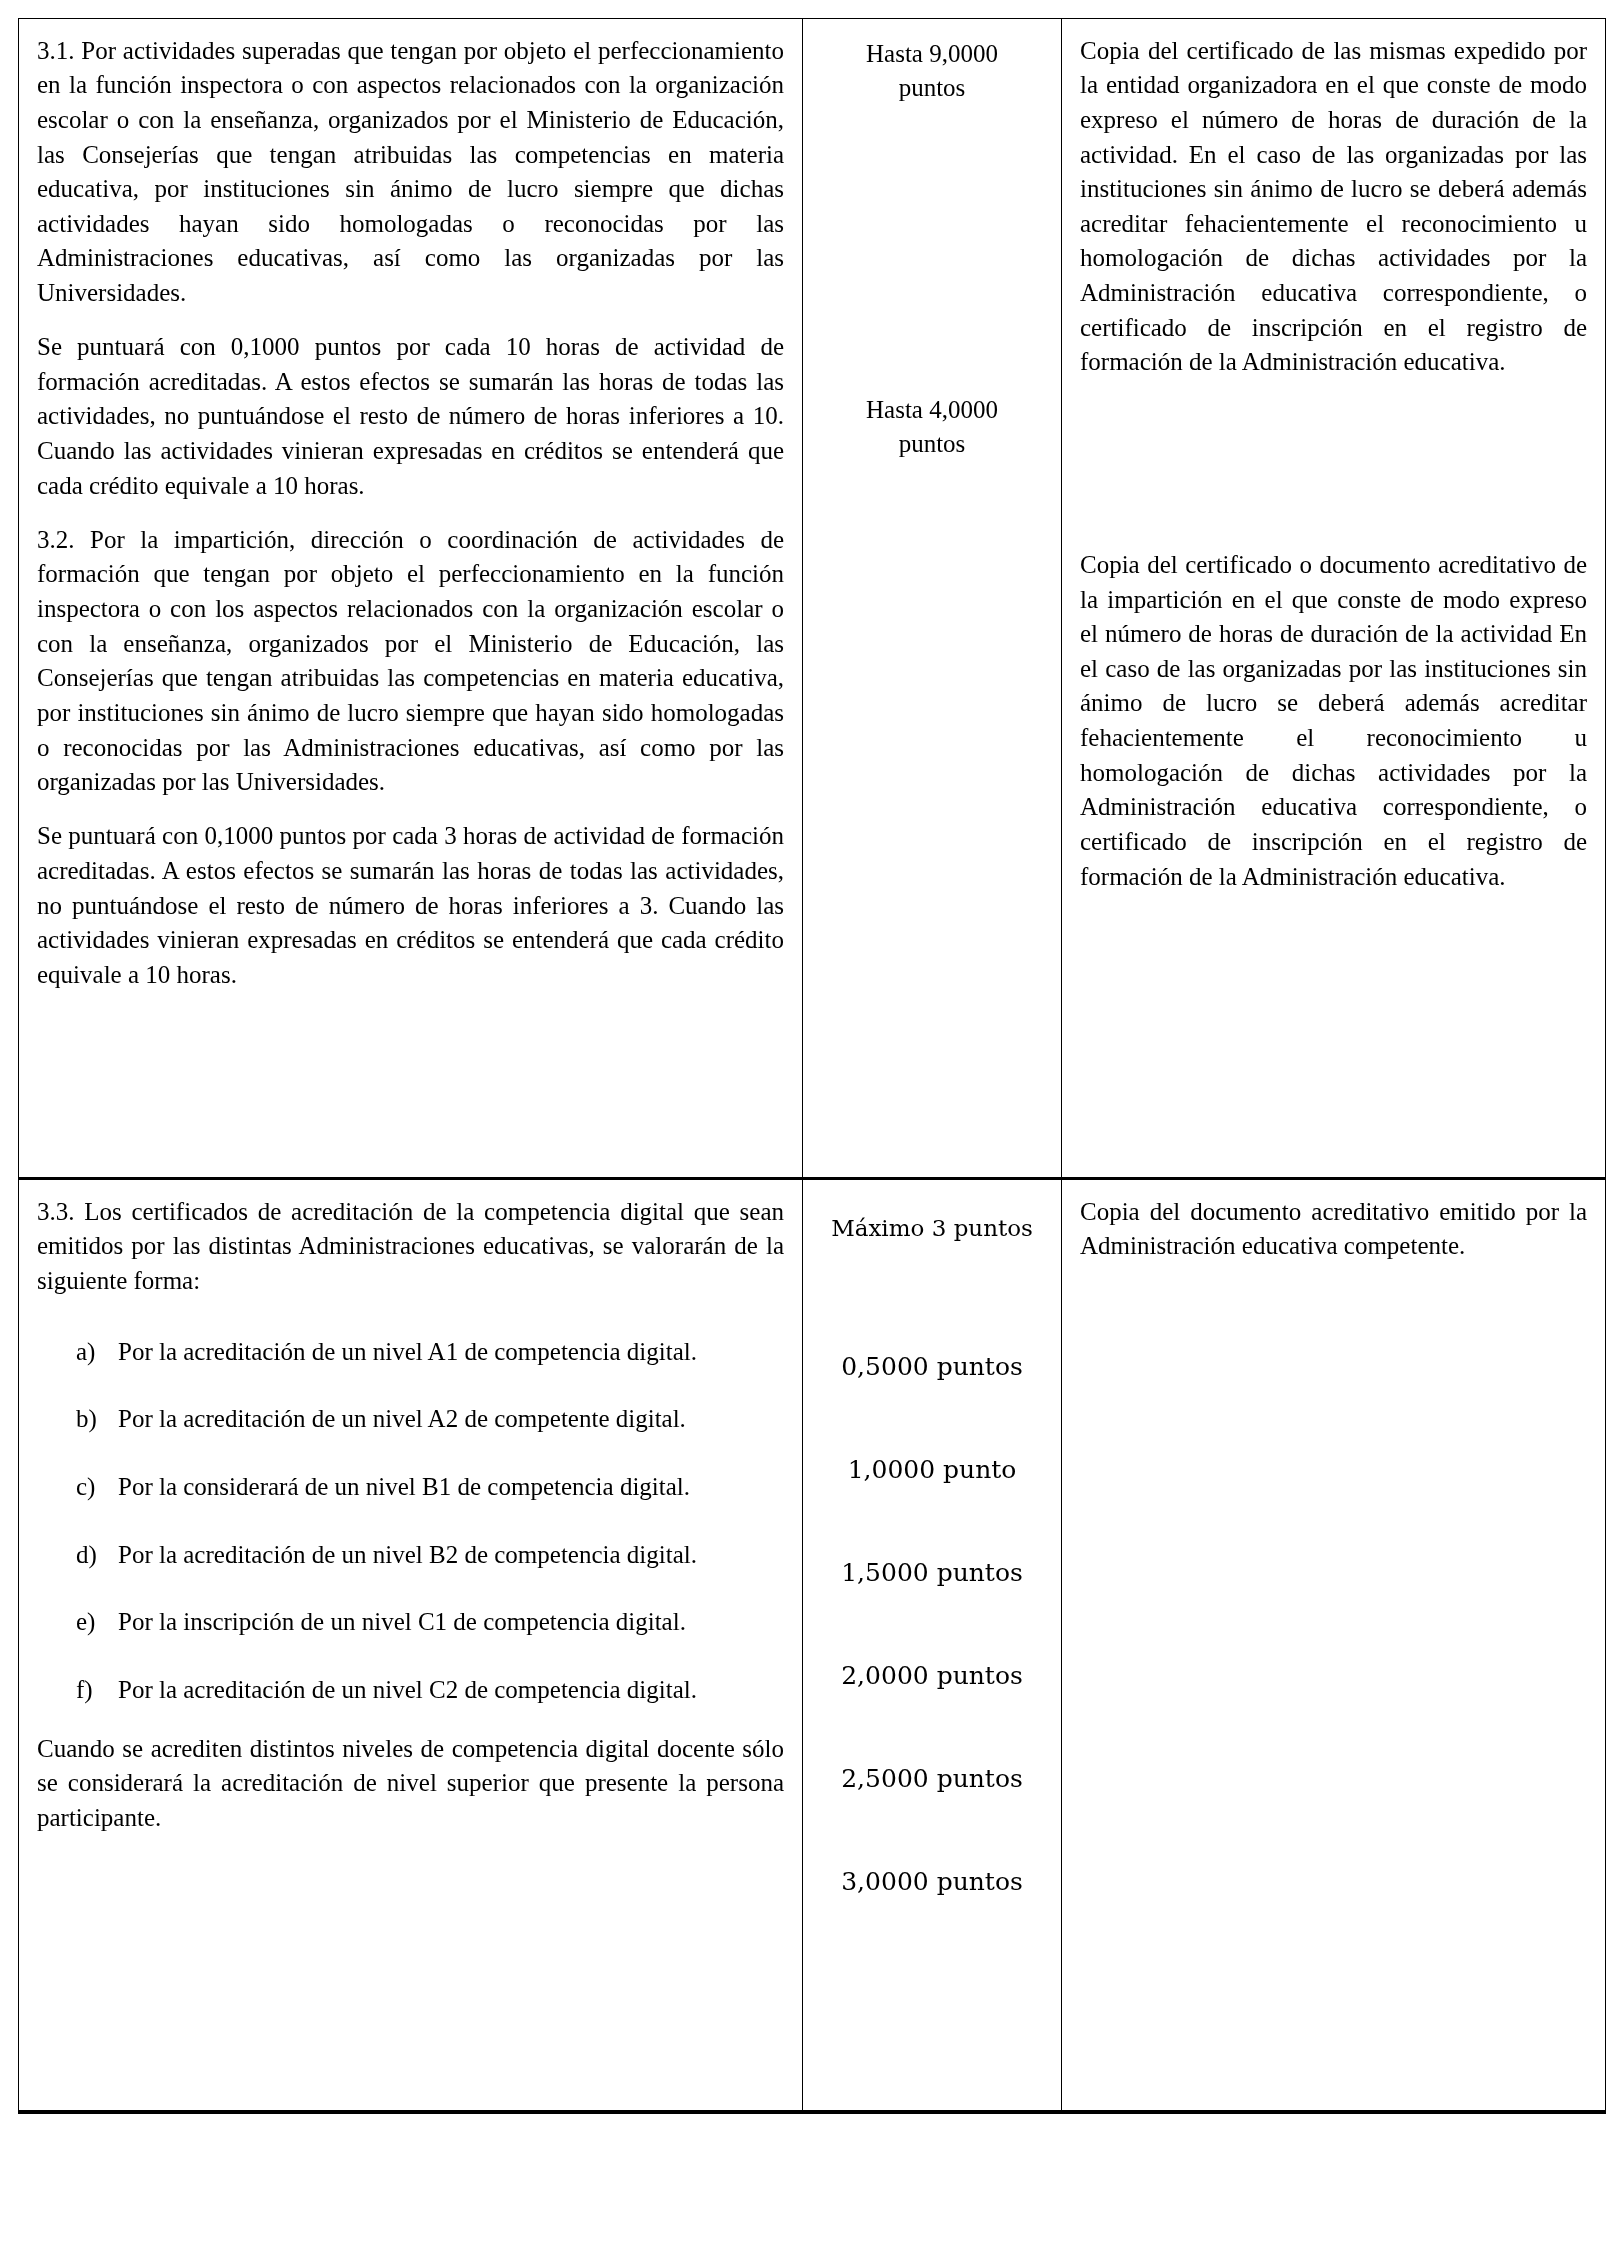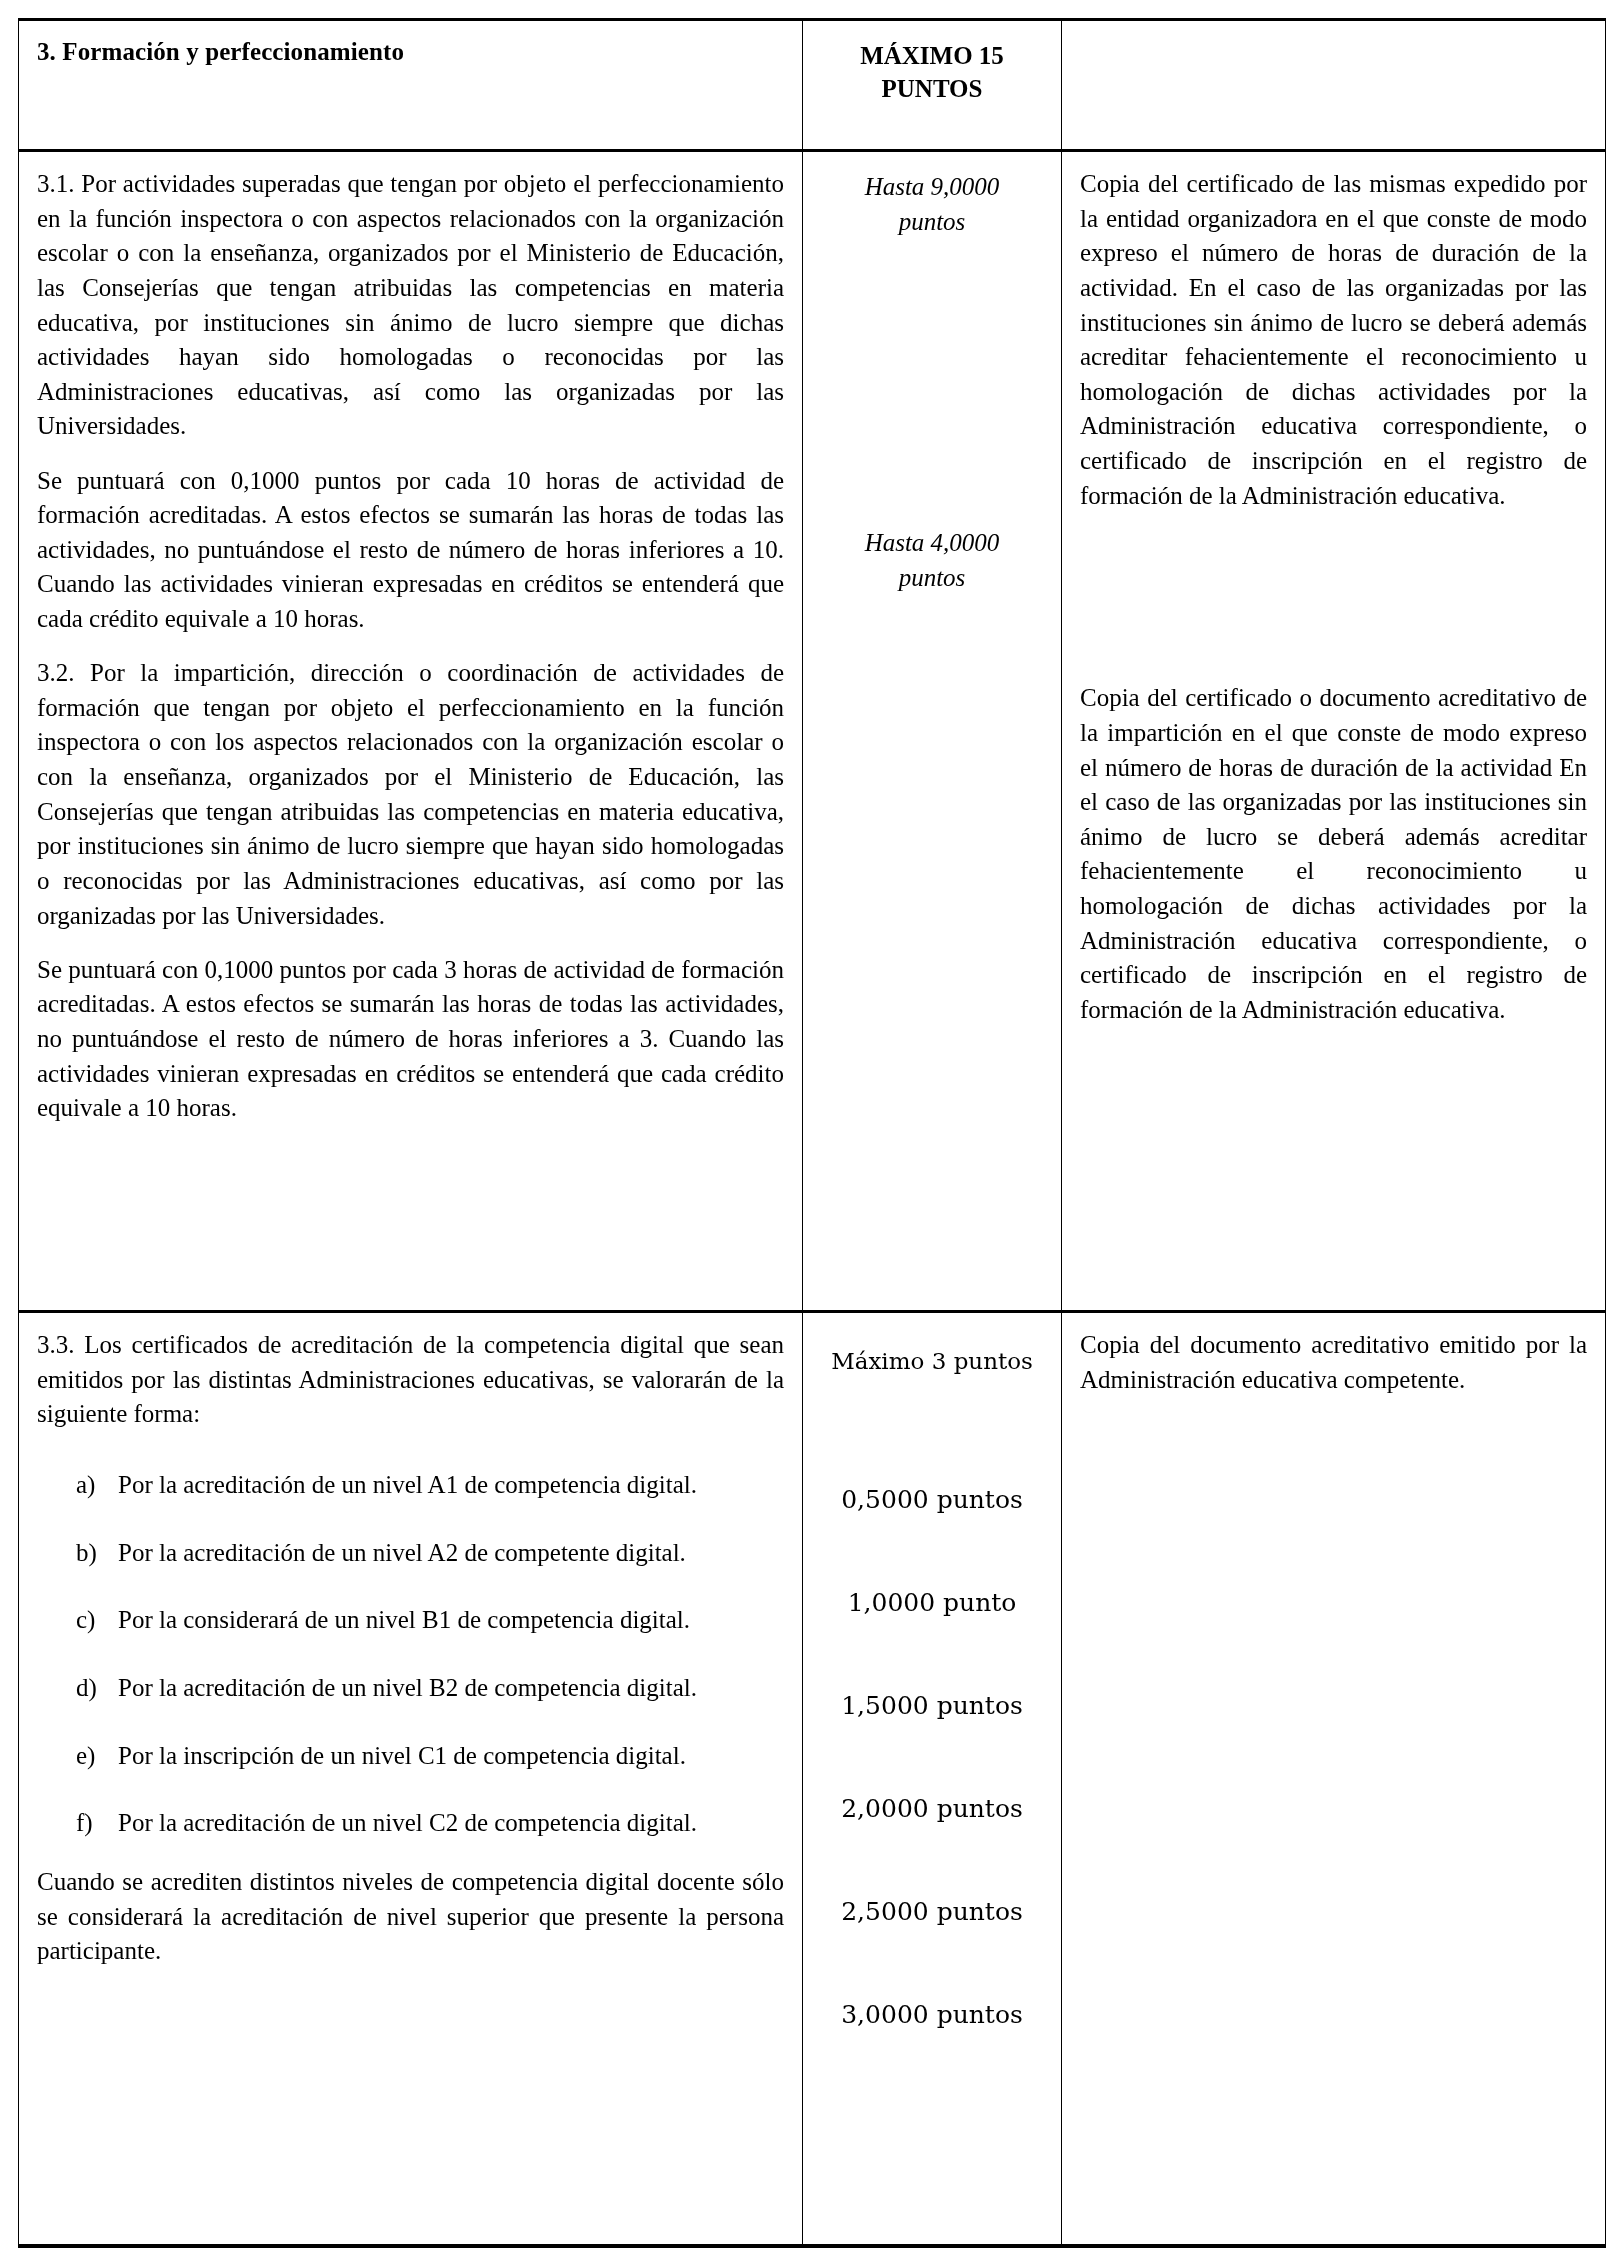--- a/index.html
+++ b/index.html
@@ -70,21 +70,20 @@
     margin: 0 0 19.5px 0;
     hyphens: none;
   }
   p.body:last-child { margin-bottom: 0; }
 
   .pts {
     font-size: 25px;
     line-height: 1.38;
     text-align: center;
     margin: 0;
-    font-style: italic;
   }
   .pts-alt {
     font-family: "DejaVu Serif", "Liberation Serif", serif;
     font-size: 23px;
     line-height: 1.3;
     text-align: center;
     margin: 16px;
   }
 
   
@@ -132,38 +131,20 @@
 
 <div class="page">
   <table class="grid">
     <colgroup>
       <col class="c1">
       <col class="c2">
       <col class="c3">
     </colgroup>
     <tbody>
 
-      <tr class="header-row">
-        <td>
-          <div class="cellpad hdr-cellbox">
-            <div class="hdr-title">3. Formación y perfeccionamiento</div>
-          </div>
-        </td>
-        <td>
-          <div class="cellpad-c hdr-cellbox">
-            <div class="hdr-max">MÁXIMO 15</div>
-            <div class="hdr-max">PUNTOS</div>
-          </div>
-        </td>
-        <td>
-          <div class="cellpad hdr-cellbox">
-            <div class="hdr-title"></div>
-          </div>
-        </td>
-      </tr>
 
       <tr class="sec-31-32">
         <td>
           <div class="cellpad col-left-main">
             <p class="body">3.1. Por actividades superadas que tengan por objeto el perfeccionamiento en la función inspectora o con aspectos relacionados con la organización escolar o con la enseñanza, organizados por el Ministerio de Educación, las Consejerías que tengan atribuidas las competencias en materia educativa, por instituciones sin ánimo de lucro siempre que dichas actividades hayan sido homologadas o reconocidas por las Administraciones educativas, así como las organizadas por las Universidades.</p>
             <p class="body">Se puntuará con 0,1000 puntos por cada 10 horas de actividad de formación acreditadas. A estos efectos se sumarán las horas de todas las actividades, no puntuándose el resto de número de horas inferiores a 10. Cuando las actividades vinieran expresadas en créditos se entenderá que cada crédito equivale a 10 horas.</p>
             <p class="body">3.2. Por la impartición, dirección o coordinación de actividades de formación que tengan por objeto el perfeccionamiento en la función inspectora o con los aspectos relacionados con la organización escolar o con la enseñanza, organizados por el Ministerio de Educación, las Consejerías que tengan atribuidas las competencias en materia educativa, por instituciones sin ánimo de lucro siempre que hayan sido homologadas o reconocidas por las Administraciones educativas, así como por las organizadas por las Universidades.</p>
             <p class="body tight">Se puntuará con 0,1000 puntos por cada 3 horas de actividad de formación acreditadas. A estos efectos se sumarán las horas de todas las actividades, no puntuándose el resto de número de horas inferiores a 3. Cuando las actividades vinieran expresadas en créditos se entenderá que cada crédito equivale a 10 horas.</p>
           </div>
         </td>

